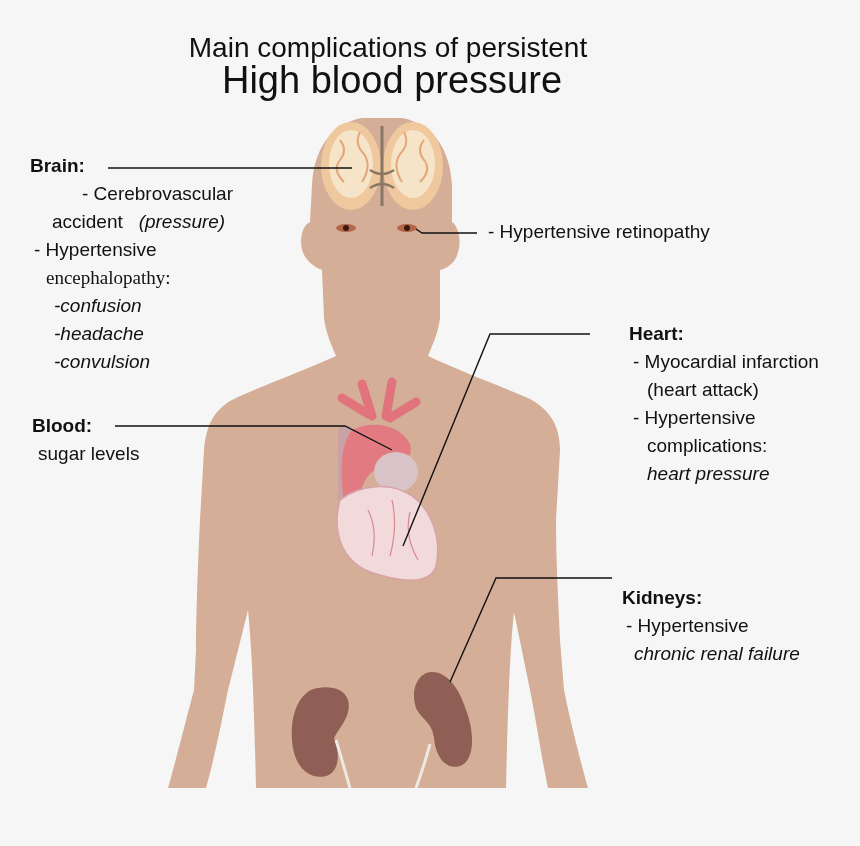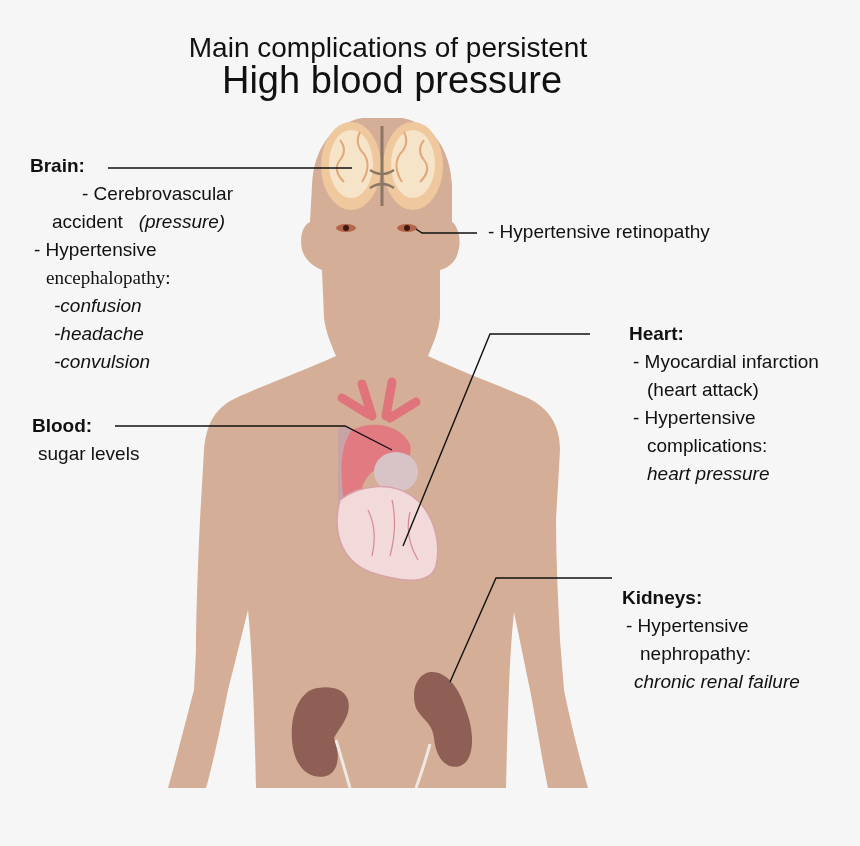--- a/index.html
+++ b/index.html
@@ -118,15 +118,14 @@
 </div>
 
 <div class="label" style="left:32px; top:412px;">
   <span class="line head">Blood:</span>
   <span class="line" style="padding-left:6px;">sugar levels</span>
 </div>
 
 <div class="label" style="left:622px; top:584px;">
   <span class="line head">Kidneys:</span>
   <span class="line" style="padding-left:4px;">- Hypertensive</span>
-  <span class="line" style="padding-left:18px;">nephropathy:</span>
   <span class="line it" style="padding-left:12px;">chronic renal failure</span>
 </div>
 
 </body></html>

